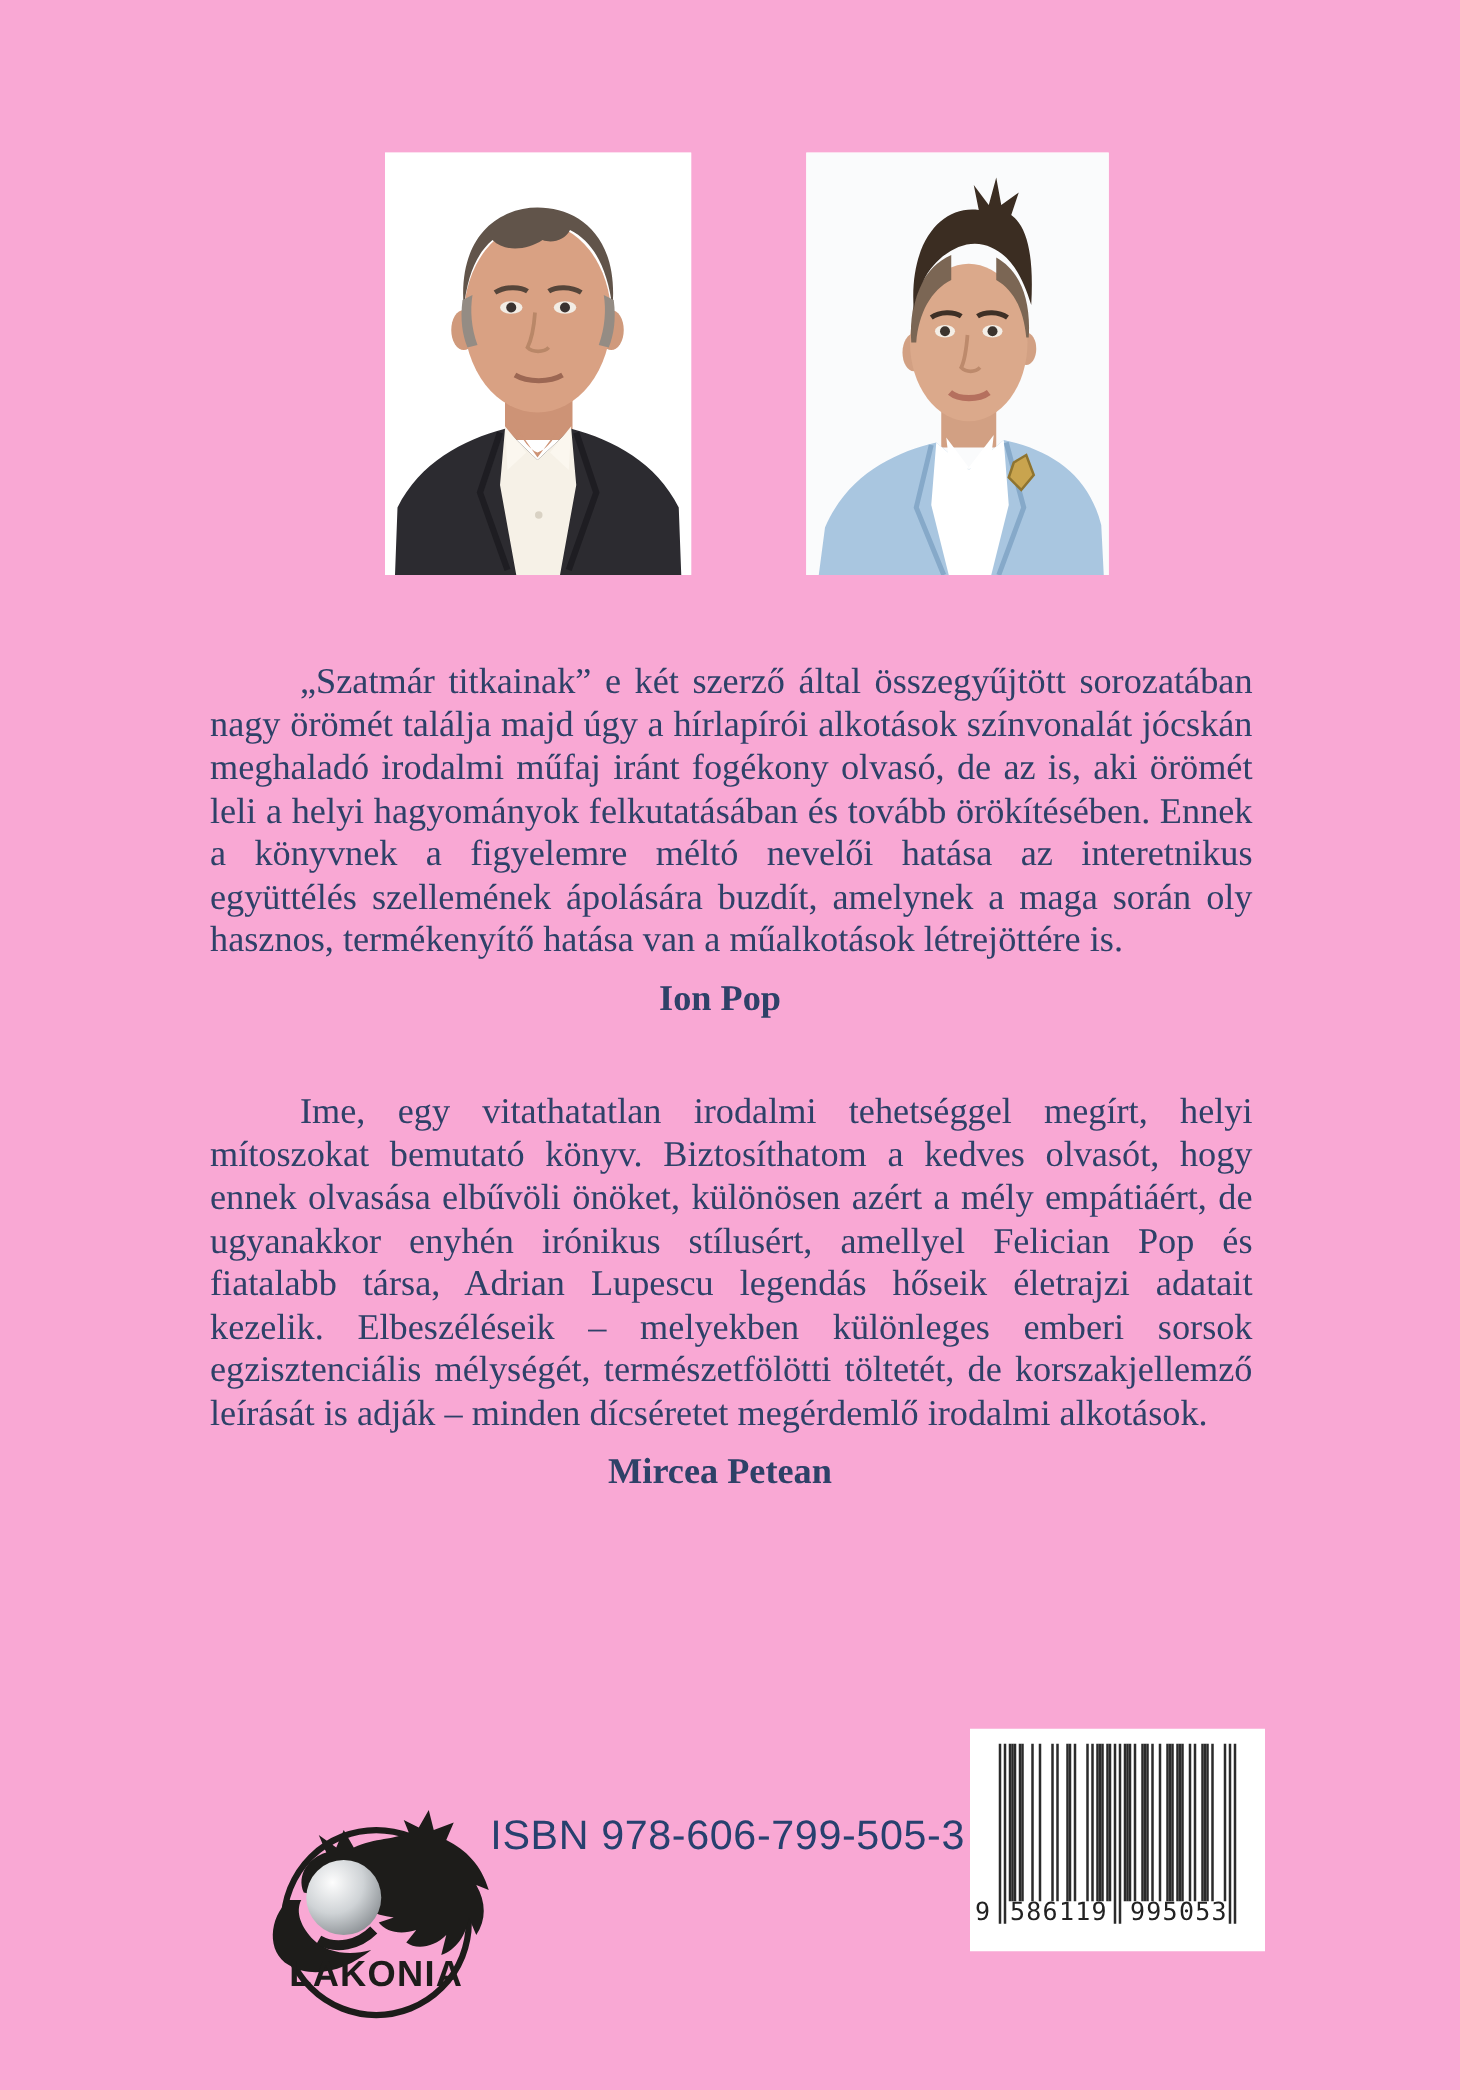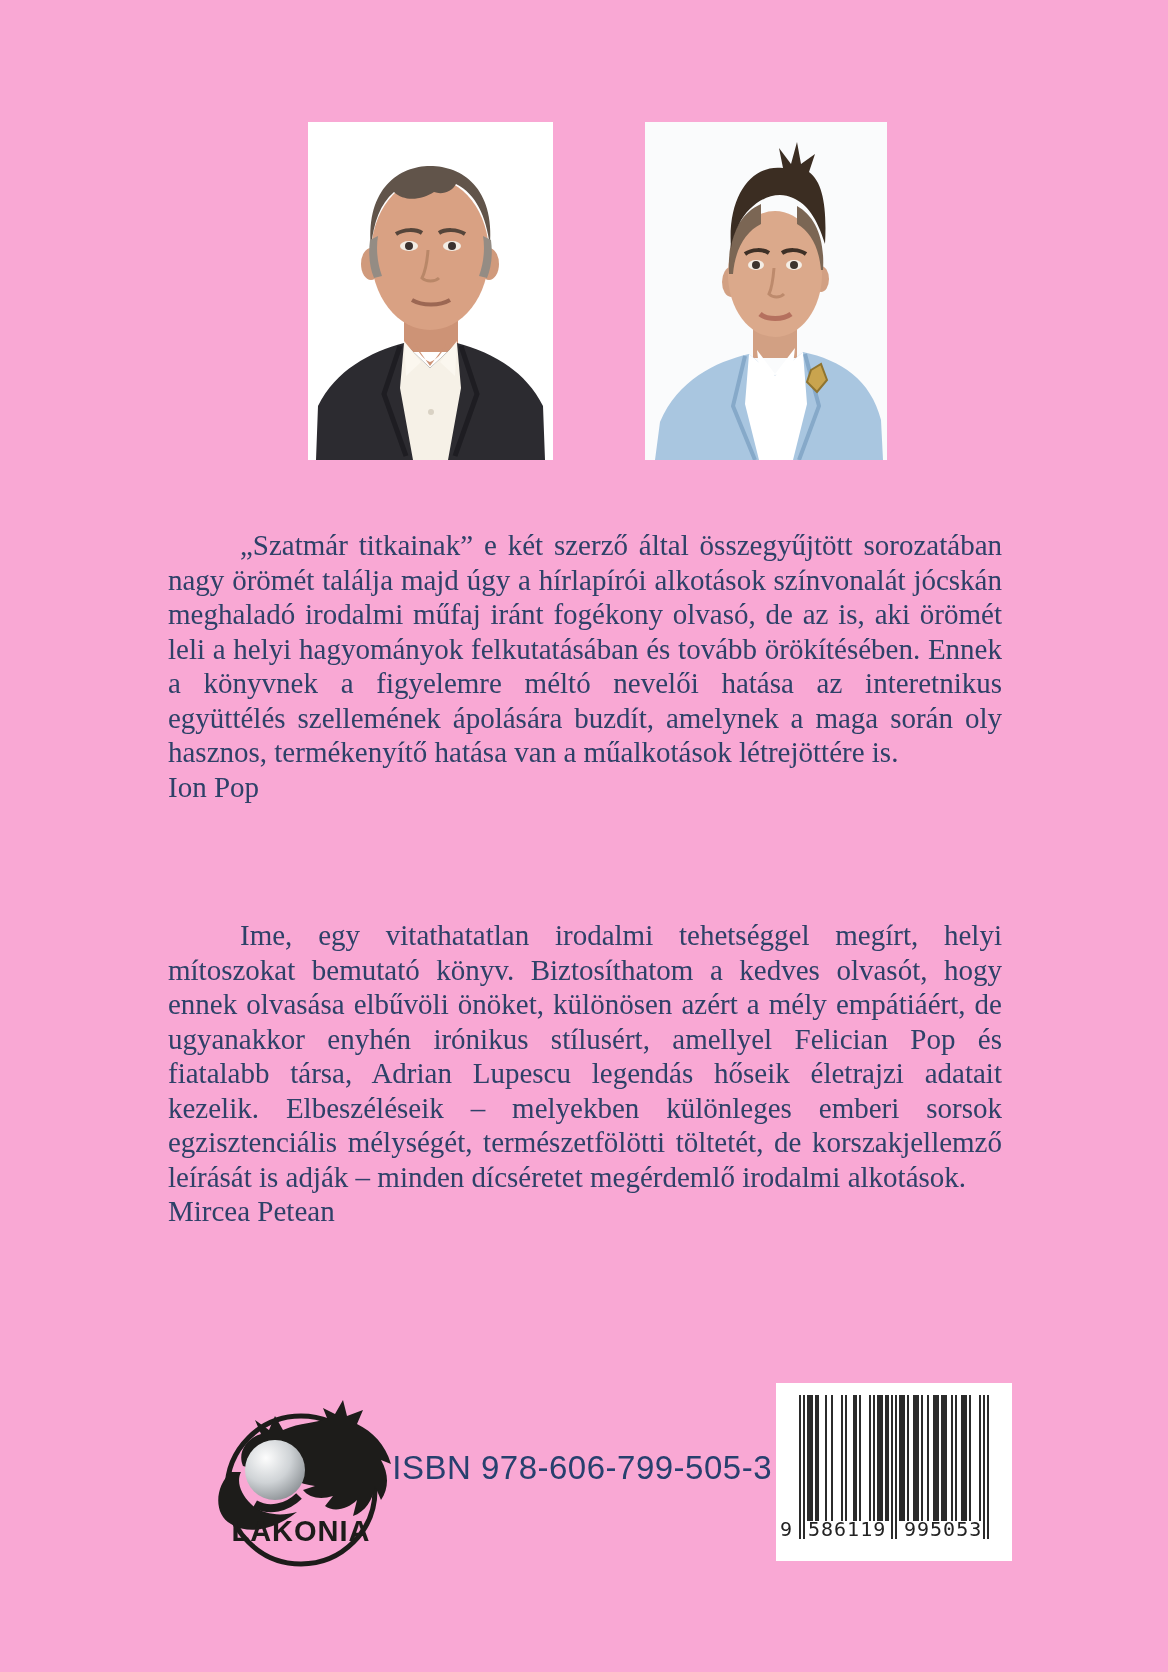--- a/index.html
+++ b/index.html
@@ -13,25 +13,25 @@
   .photo.right { left:645px; width:242px; }
   .photo svg { display:block; width:100%; height:100%; }
 
   .quote {
     position:absolute; left:168px; width:834px;
     color:#2e4168; font-size:29px; line-height:34.5px;
     text-align:justify;
   }
   .quote p { margin:0; }
   .quote .body { text-indent:72px; }
-  .quote .author { text-align:left; font-weight:normal; padding-right:18px; }
+  .quote .author { text-align:center; font-weight:bold; padding-right:18px;margin-top:12px; }
   #quote1 { top:528px; }
-  #quote2 { top:918px; }
-
-  .logo { position:absolute; left:203px; top:1386px; width:198px; height:188px; }
+  #quote2 { top:872px; }
+
+  .logo { position:absolute; left:203px; top:1434px; width:198px; height:188px; }
   .logo svg { display:block; width:100%; height:100%; }
 
   .isbn {
     position:absolute; left:392px; top:1449px; width:380px;
     text-align:right; font-family:"Liberation Sans", sans-serif;
     font-size:33px; color:#27406e; letter-spacing:0.5px;
   }
 
   .barcode {
     position:absolute; left:776px; top:1383px; width:236px; height:178px;

